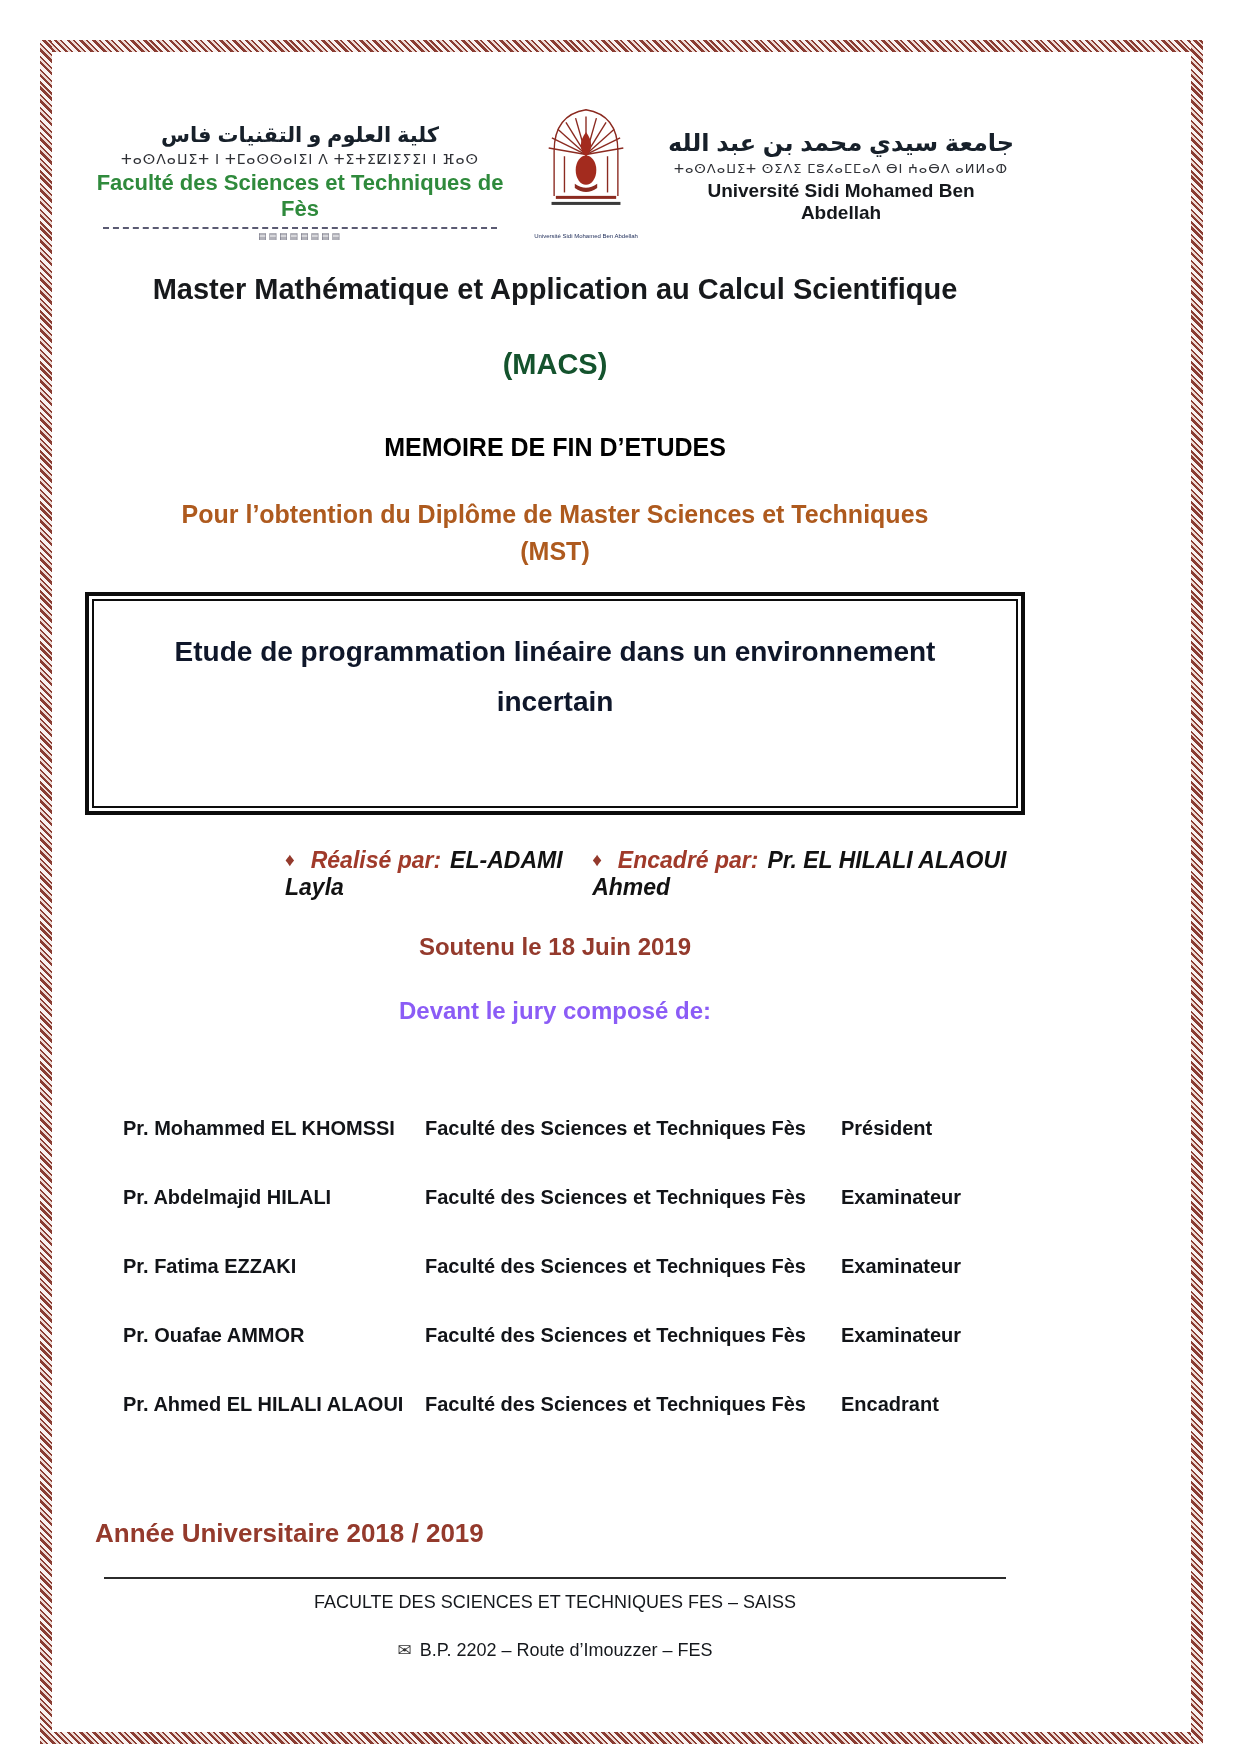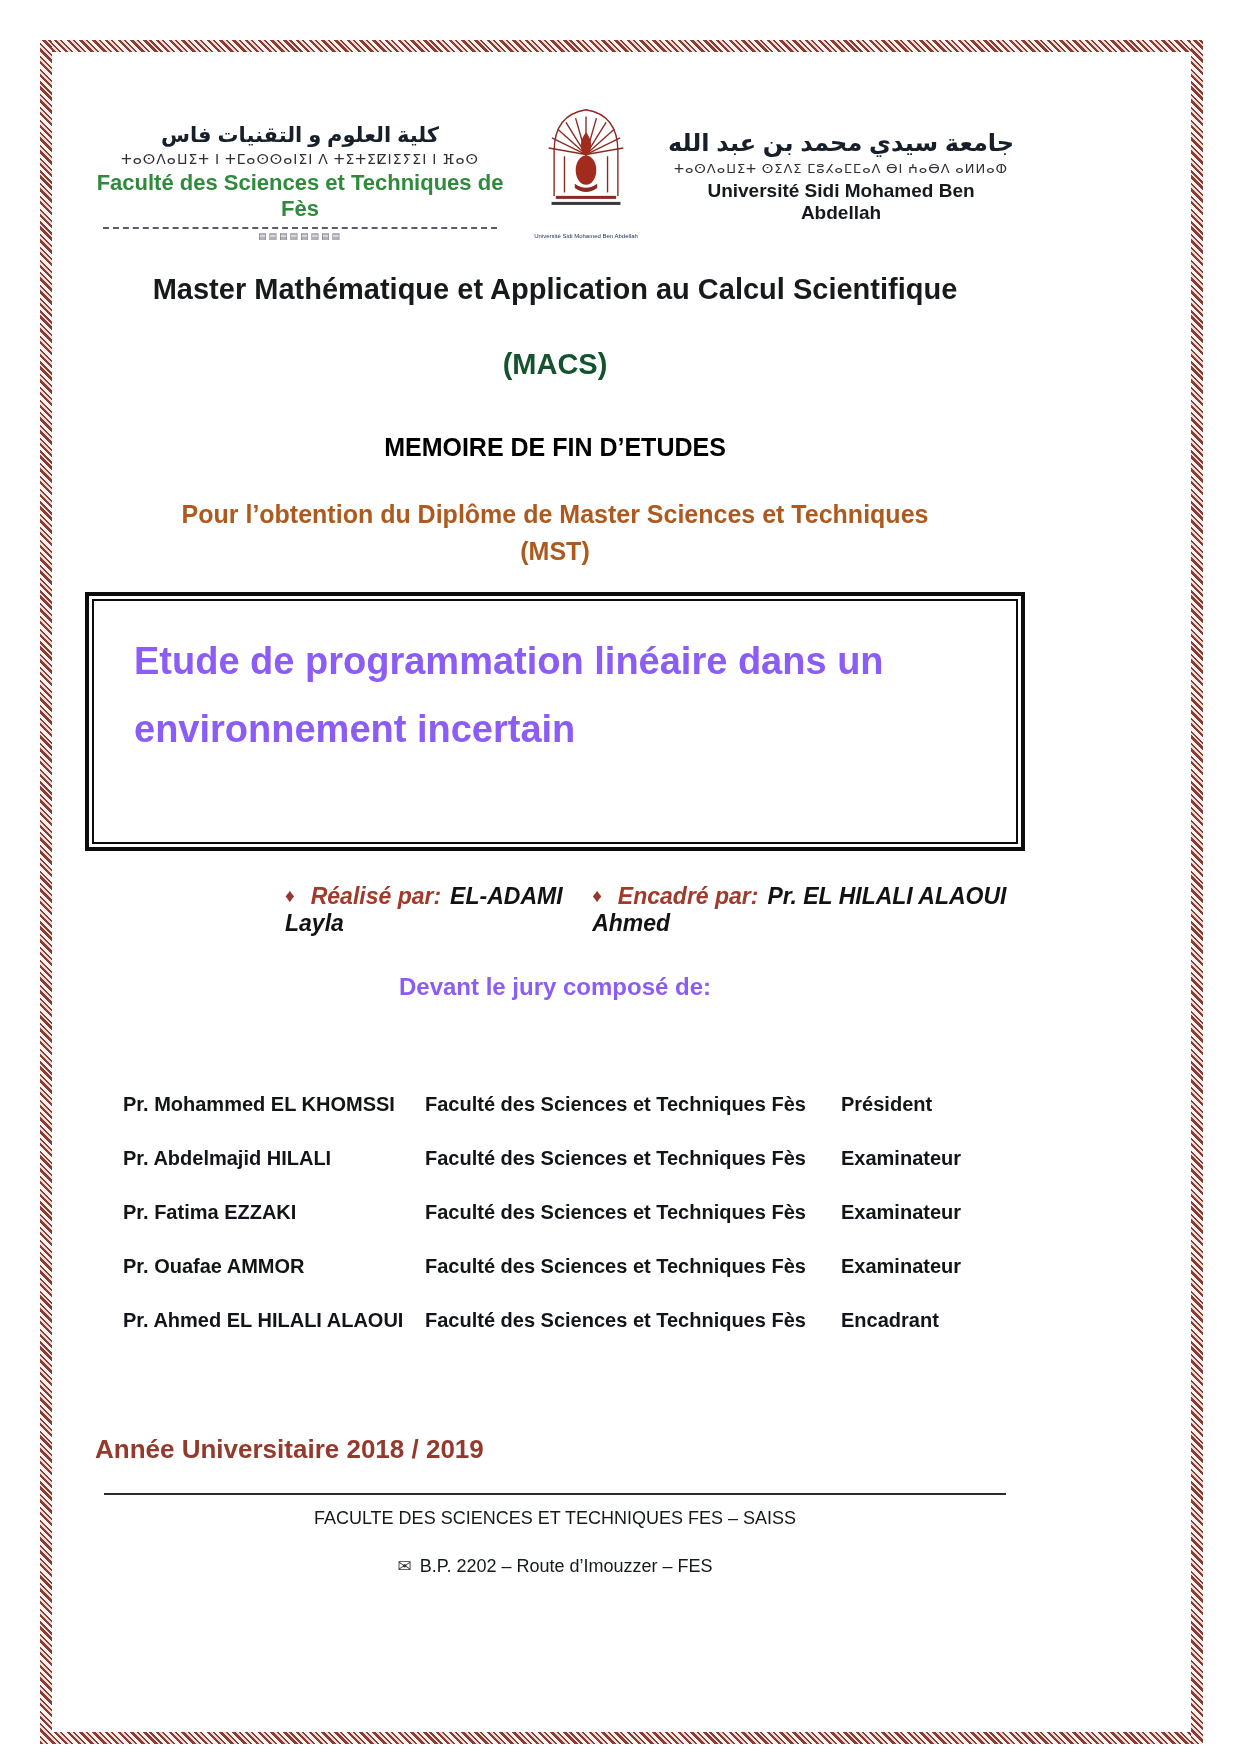--- a/index.html
+++ b/index.html
@@ -43,34 +43,34 @@
   
   .master-title { margin-top:26px; text-align:center; font-size:29px; font-weight:bold; color:#17191c; }
   .macs       { margin-top:42px; text-align:center; font-size:29px; font-weight:bold; color:#14532d; }
   .memoire    { margin-top:52px; text-align:center; font-size:25px; font-weight:bold; color:#000000; }
   .diplome    { margin-top:38px; text-align:center; font-size:25px; font-weight:bold; color:#ae5a1e; }
   .mst        { margin-top:8px;  text-align:center; font-size:25px; font-weight:bold; color:#ae5a1e; }
 
   
   .thesis-box-outer { margin:26px -10px 0; border:4px solid #0c0c0c; padding:3px; }
   .thesis-box-inner { border:2px solid #0c0c0c; padding:26px 40px 78px; }
-  .thesis-title { color:#8b5cf6; font-size:38px; font-weight:bold; line-height:1.8; }
+  .thesis-title { text-align:center; color:#0f172a; font-size:28px; font-weight:bold; line-height:1.8; }
 
   
   .people { margin:32px 0 0 190px; display:flex; flex-direction:row; gap:16px; }
   .person-row { font-size:23px; }
   .diamond { color:#943a2c; font-size:19px; margin-right:16px; vertical-align:2px; }
   .person-label { color:#a03a2a; font-weight:bold; font-style:italic; margin-right:9px; }
   .person-name  { color:#121212; font-weight:bold; font-style:italic; }
 
   .soutenu { margin-top:32px; text-align:center; font-size:24px; font-weight:bold; color:#943a2c; }
   .jury-heading { margin-top:36px; text-align:center; font-size:24px; font-weight:bold; color:#8b5cf6; }
 
   
-  .jury { margin:92px 0 0 28px; display:flex; flex-direction:column; gap:31px; }
+  .jury { margin:92px 0 0 28px; display:flex; flex-direction:column; gap:46px; }
   .jury-row { display:grid; grid-template-columns:302px 412px 1fr; font-size:20px; font-weight:bold; color:#121418; }
   .jury-role { padding-left:4px; }
 
   
   .annee { margin-top:102px; text-align:left; font-size:26px; font-weight:bold; color:#943a2c; }
   .footer-rule { margin:28px auto 0; width:98%; border-top:2px solid #2b2b2b; }
   .footer-line1 { margin-top:13px; text-align:center; font-size:18px; color:#15181c; }
   .footer-line2 { margin-top:27px; text-align:center; font-size:18px; color:#15181c; }
   .mail-glyph { margin-right:8px; font-size:17px; color:#333; }
 </style>
@@ -145,20 +145,21 @@
 
     <div class="people">
       <div class="person-row">
         <span class="diamond">♦</span><span class="person-label">Réalisé par:</span><span class="person-name">EL-ADAMI Layla</span>
       </div>
       <div class="person-row">
         <span class="diamond">♦</span><span class="person-label">Encadré par:</span><span class="person-name">Pr. EL HILALI ALAOUI Ahmed</span>
       </div>
     </div>
 
+    <div class="soutenu">Soutenu le  18 Juin 2019</div>
     <div class="jury-heading">Devant le jury composé de:</div>
 
     <div class="jury">
       <div class="jury-row">
         <span class="jury-name">Pr. Mohammed  EL KHOMSSI</span>
         <span class="jury-faculty">Faculté des Sciences et Techniques Fès</span>
         <span class="jury-role">Président</span>
       </div>
       <div class="jury-row">
         <span class="jury-name">Pr. Abdelmajid HILALI</span>

